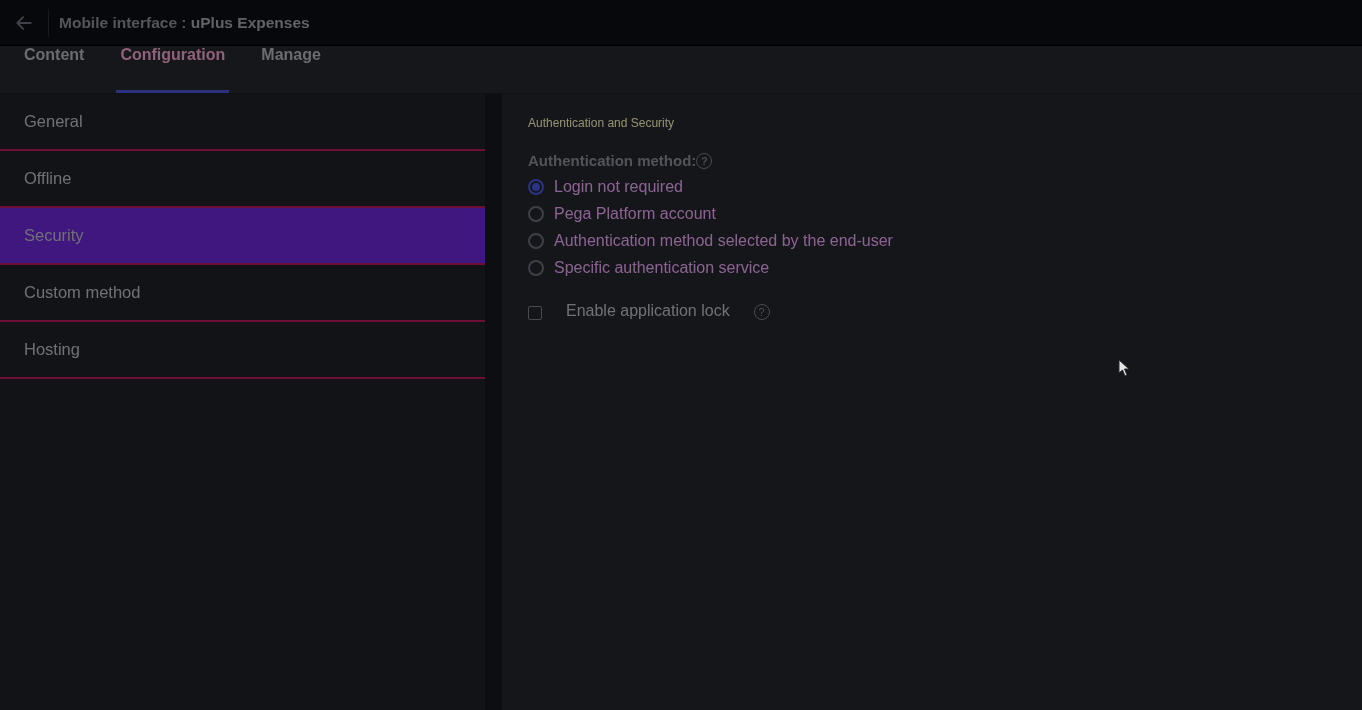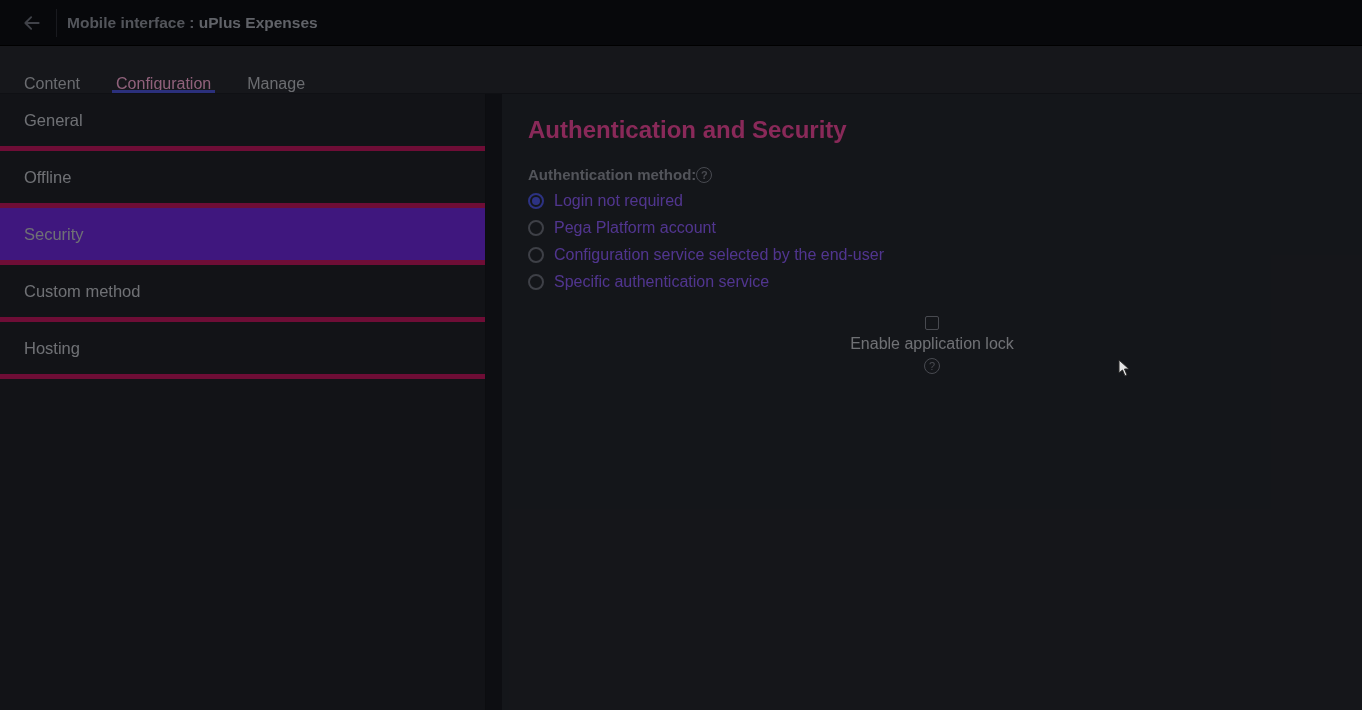--- a/index.html
+++ b/index.html
@@ -9,21 +9,21 @@
       background: #1a1c22; 
       color: #d0d2d8;
       overflow: hidden;
     }
     
     .title-bar {
       height: 46px;
       background: #0d0f14;
       display: flex;
       align-items: center;
-      padding: 0 14px;
+      padding: 0 6px;
       border-bottom: 1px solid #000;
     }
     .back-btn {
       width: 36px; height: 36px;
       display: flex; align-items: center; justify-content: center;
       cursor: pointer;
     }
     .back-btn svg { stroke: #6f737e; }
     .title-divider {
       width: 1px; height: 28px;
@@ -40,25 +40,26 @@
     .tabs-bar {
       height: 48px;
       background: #26282f;
       display: flex;
       align-items: stretch;
       padding: 0 6px;
       border-bottom: 1px solid #1b1d23;
     }
     .tab {
       padding: 0 18px;
-      display: flex; align-items: flex-end;
+      display: flex; align-items: flex-start;
       font-size: 16px;
       color: #b8bbc2;
       cursor: pointer;
       position: relative;
+      font-weight: bold;
     }
     .tab.active { color: #f9a8d4; }
     .tab.active::after {
       content: "";
       position: absolute; bottom: 0;
       left: 14px; right: 14px;
       height: 3px;
       background: #4a53d6;
     }
     
@@ -81,69 +82,69 @@
       background: #24262d;
       padding: 22px 26px;
     }
     
     .sidebar-item {
       height: 57px;
       display: flex; align-items: center;
       padding-left: 24px;
       font-size: 16.5px;
       color: #bfc2c9;
-      border-bottom: 5px solid #be185d;
+      border-bottom: 2px solid #be185d;
       cursor: pointer;
     }
     .sidebar-item.active {
       background: #6d28d9;
     }
     
     .panel-title {
-      font-size: 24px;
-      font-weight: 700;
-      color: #ec4899;
+      font-size: 12px;
+      font-weight: 400;
+      color: #fef9c3;
       margin-bottom: 22px;
     }
     .field-label-row {
       display: flex; align-items: center; 
       font-size: 15px;
       color: #8e919b;
       margin-bottom: 6px;
       font-weight: bold;
     }
     .help-icon {
       width: 16px; height: 16px;
       border: 1.5px solid #7c808b;
       border-radius: 50%;
       display: flex; align-items: center; justify-content: center;
       font-size: 11px; color: #7c808b;
       cursor: pointer;
     }
     .radio-group { display: flex; flex-direction: column; gap: 3px; margin-bottom: 22px; }
     .radio-row {
       display: flex; align-items: center; gap: 10px;
-      font-size: 16px; color: #8b5cf6;
+      font-size: 16px; color: #f0abfc;
       cursor: pointer;
       height: 24px;
     }
     .radio-dot {
       width: 16px; height: 16px;
       border: 2px solid #6b6f7a;
       border-radius: 50%;
       display: flex; align-items: center; justify-content: center;
       flex-shrink: 0;
     }
     .radio-row.selected .radio-dot { border-color: #4d57e2; }
     .radio-row.selected .radio-dot::after {
       content: ""; width: 8px; height: 8px; background: #4d57e2; border-radius: 50%;
     }
     .checkbox-row {
-      display: flex; align-items: center; gap: 5px;
-      font-size: 16px; color: #c0c3ca; flex-direction: column;
+      display: flex; align-items: flex-end; gap: 24px;
+      font-size: 16px; color: #c0c3ca;
     }
     .checkbox-box {
       width: 14px; height: 14px;
       border: 1.5px solid #7c808b;
       border-radius: 2px;
       cursor: pointer;
       flex-shrink: 0;
     }
     
     .scrim {
@@ -223,21 +224,21 @@
       <div class="radio-row selected">
         <span class="radio-dot"></span>
         <span>Login not required</span>
       </div>
       <div class="radio-row">
         <span class="radio-dot"></span>
         <span>Pega Platform account</span>
       </div>
       <div class="radio-row">
         <span class="radio-dot"></span>
-        <span>Configuration service selected by the end-user</span>
+        <span>Authentication method selected by the end-user</span>
       </div>
       <div class="radio-row">
         <span class="radio-dot"></span>
         <span>Specific authentication service</span>
       </div>
     </div>
 
     <div class="checkbox-row">
       <span class="checkbox-box"></span>
       <span>Enable application lock</span>

